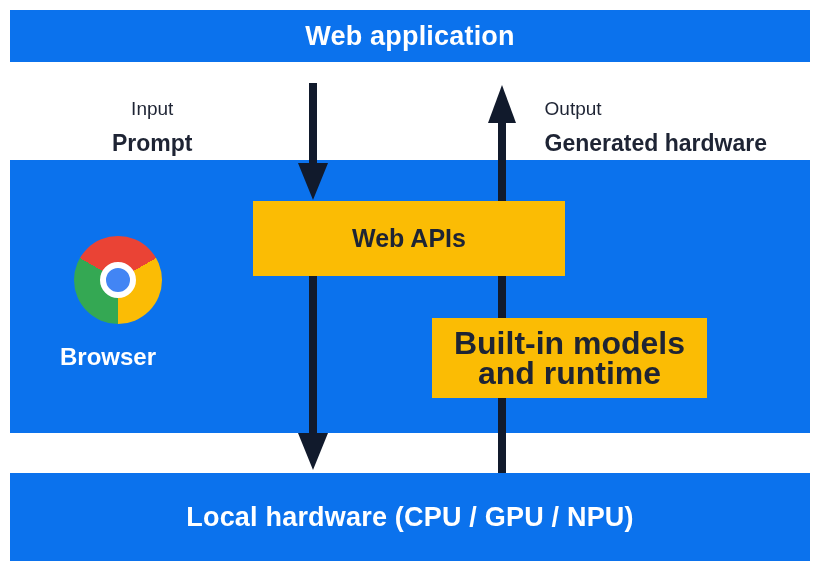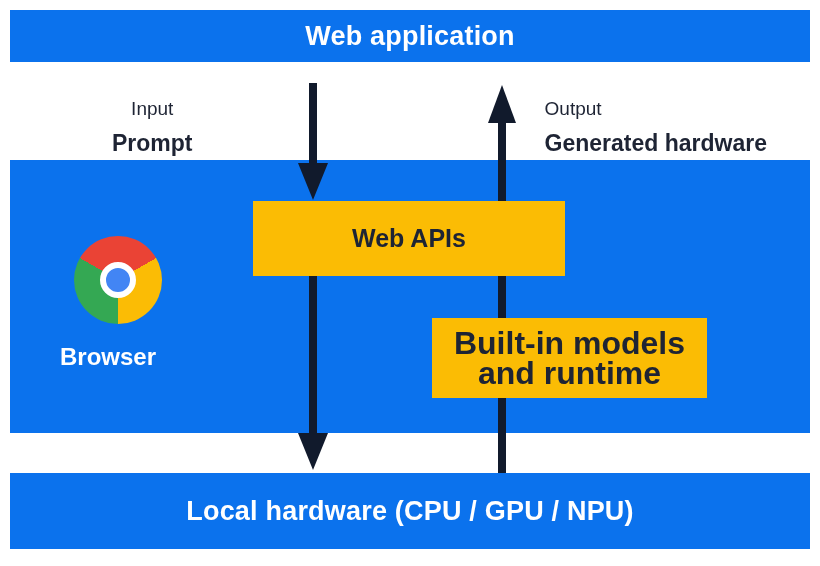--- a/index.html
+++ b/index.html
@@ -22,21 +22,21 @@
     font-family:"Liberation Sans", sans-serif;
     overflow:hidden;
   }
   .bar{
     position:absolute;left:10px;width:800px;
     background:var(--c-blue);
     display:flex;align-items:center;justify-content:center;
     z-index:1;
   }
   .top-bar{top:10px;height:52px;}
-  .bottom-bar{top:473px;height:76px;}
+  .bottom-bar{top:473px;height:88px;}
   .bar-label{
     color:var(--c-white_text);
     font-size:27px;font-weight:700;letter-spacing:0.2px;
   }
   .middle-box{
     position:absolute;left:10px;top:160px;width:800px;height:273px;
     background:var(--c-blue);
     z-index:1;
   }
   .io-block{position:absolute;z-index:3;color:var(--c-dark_text);}

